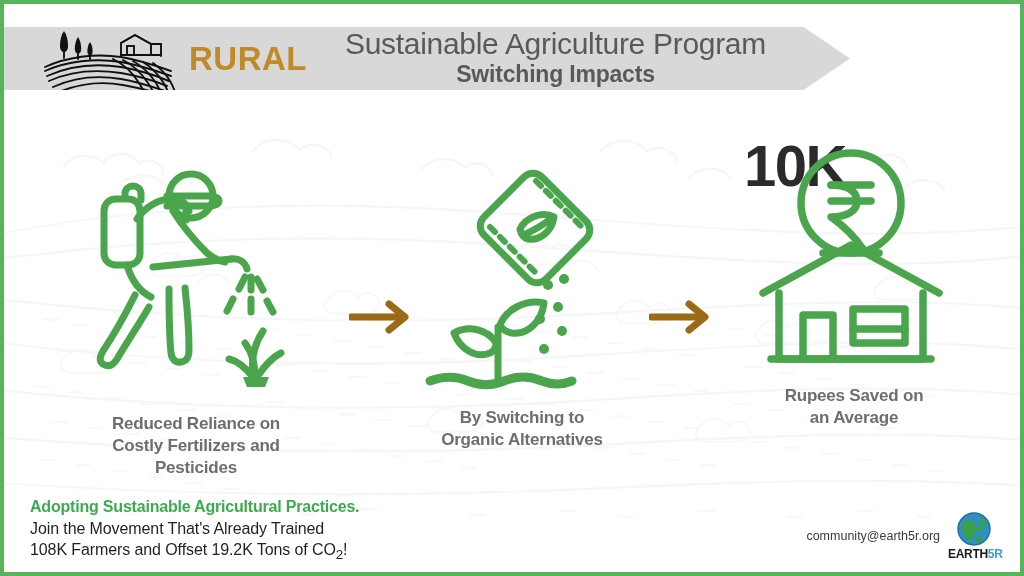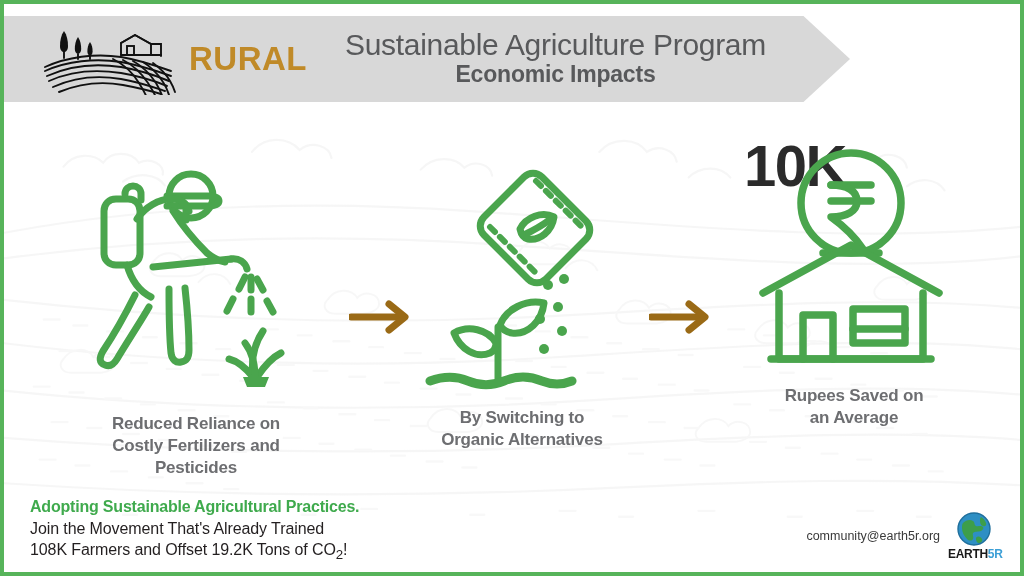--- a/index.html
+++ b/index.html
@@ -24,23 +24,23 @@
     position: absolute;
     left: 0; top: 0;
     width: 100%; height: 100%;
     opacity: 0.40;
     pointer-events: none;
   }
   
   .banner {
     position: absolute;
     left: 0;
-    top: 12px;
+    top: 23px;
     width: 846px;
-    height: 86px;
+    height: 63px;
     background: #d8d8d8;
     -webkit-clip-path: polygon(0 0, 94.5% 0, 100% 50%, 94.5% 100%, 0 100%);
     clip-path: polygon(0 0, 94.5% 0, 100% 50%, 94.5% 100%, 0 100%);
     display: flex;
     align-items: center;
   }
   .brand {
     display: flex;
     align-items: center;
     margin-left: 33px;
@@ -276,21 +276,21 @@
           <path d="M86 37c10 5 19 14 25 23 5 8 8 13 9 17"></path>
           <path d="M96 38c9 5 17 13 23 22 4 7 6 12 7 15"></path>
           <path d="M106 39c8 5 15 12 20 20 4 6 5 10 6 13"></path>
           <path d="M116 40c7 5 13 11 17 18 3 5 4 8 5 11"></path>
         </g>
       </svg>
       <div class="brand-word">RURAL</div>
     </div>
     <div class="title-wrap">
       <div class="title-main">Sustainable Agriculture Program</div>
-      <div class="title-sub">Economic Impacts</div>
+      <div class="title-sub">Switching Impacts</div>
     </div>
   </div>
 
   <div class="bignum">10K</div>
 
   <div class="panels">
 
     <div class="panel panel-1">
       <svg class="art p1-art" viewBox="0 0 250 250">
         <g fill="none" stroke="#4aa54d" stroke-width="7" stroke-linecap="round" stroke-linejoin="round">

